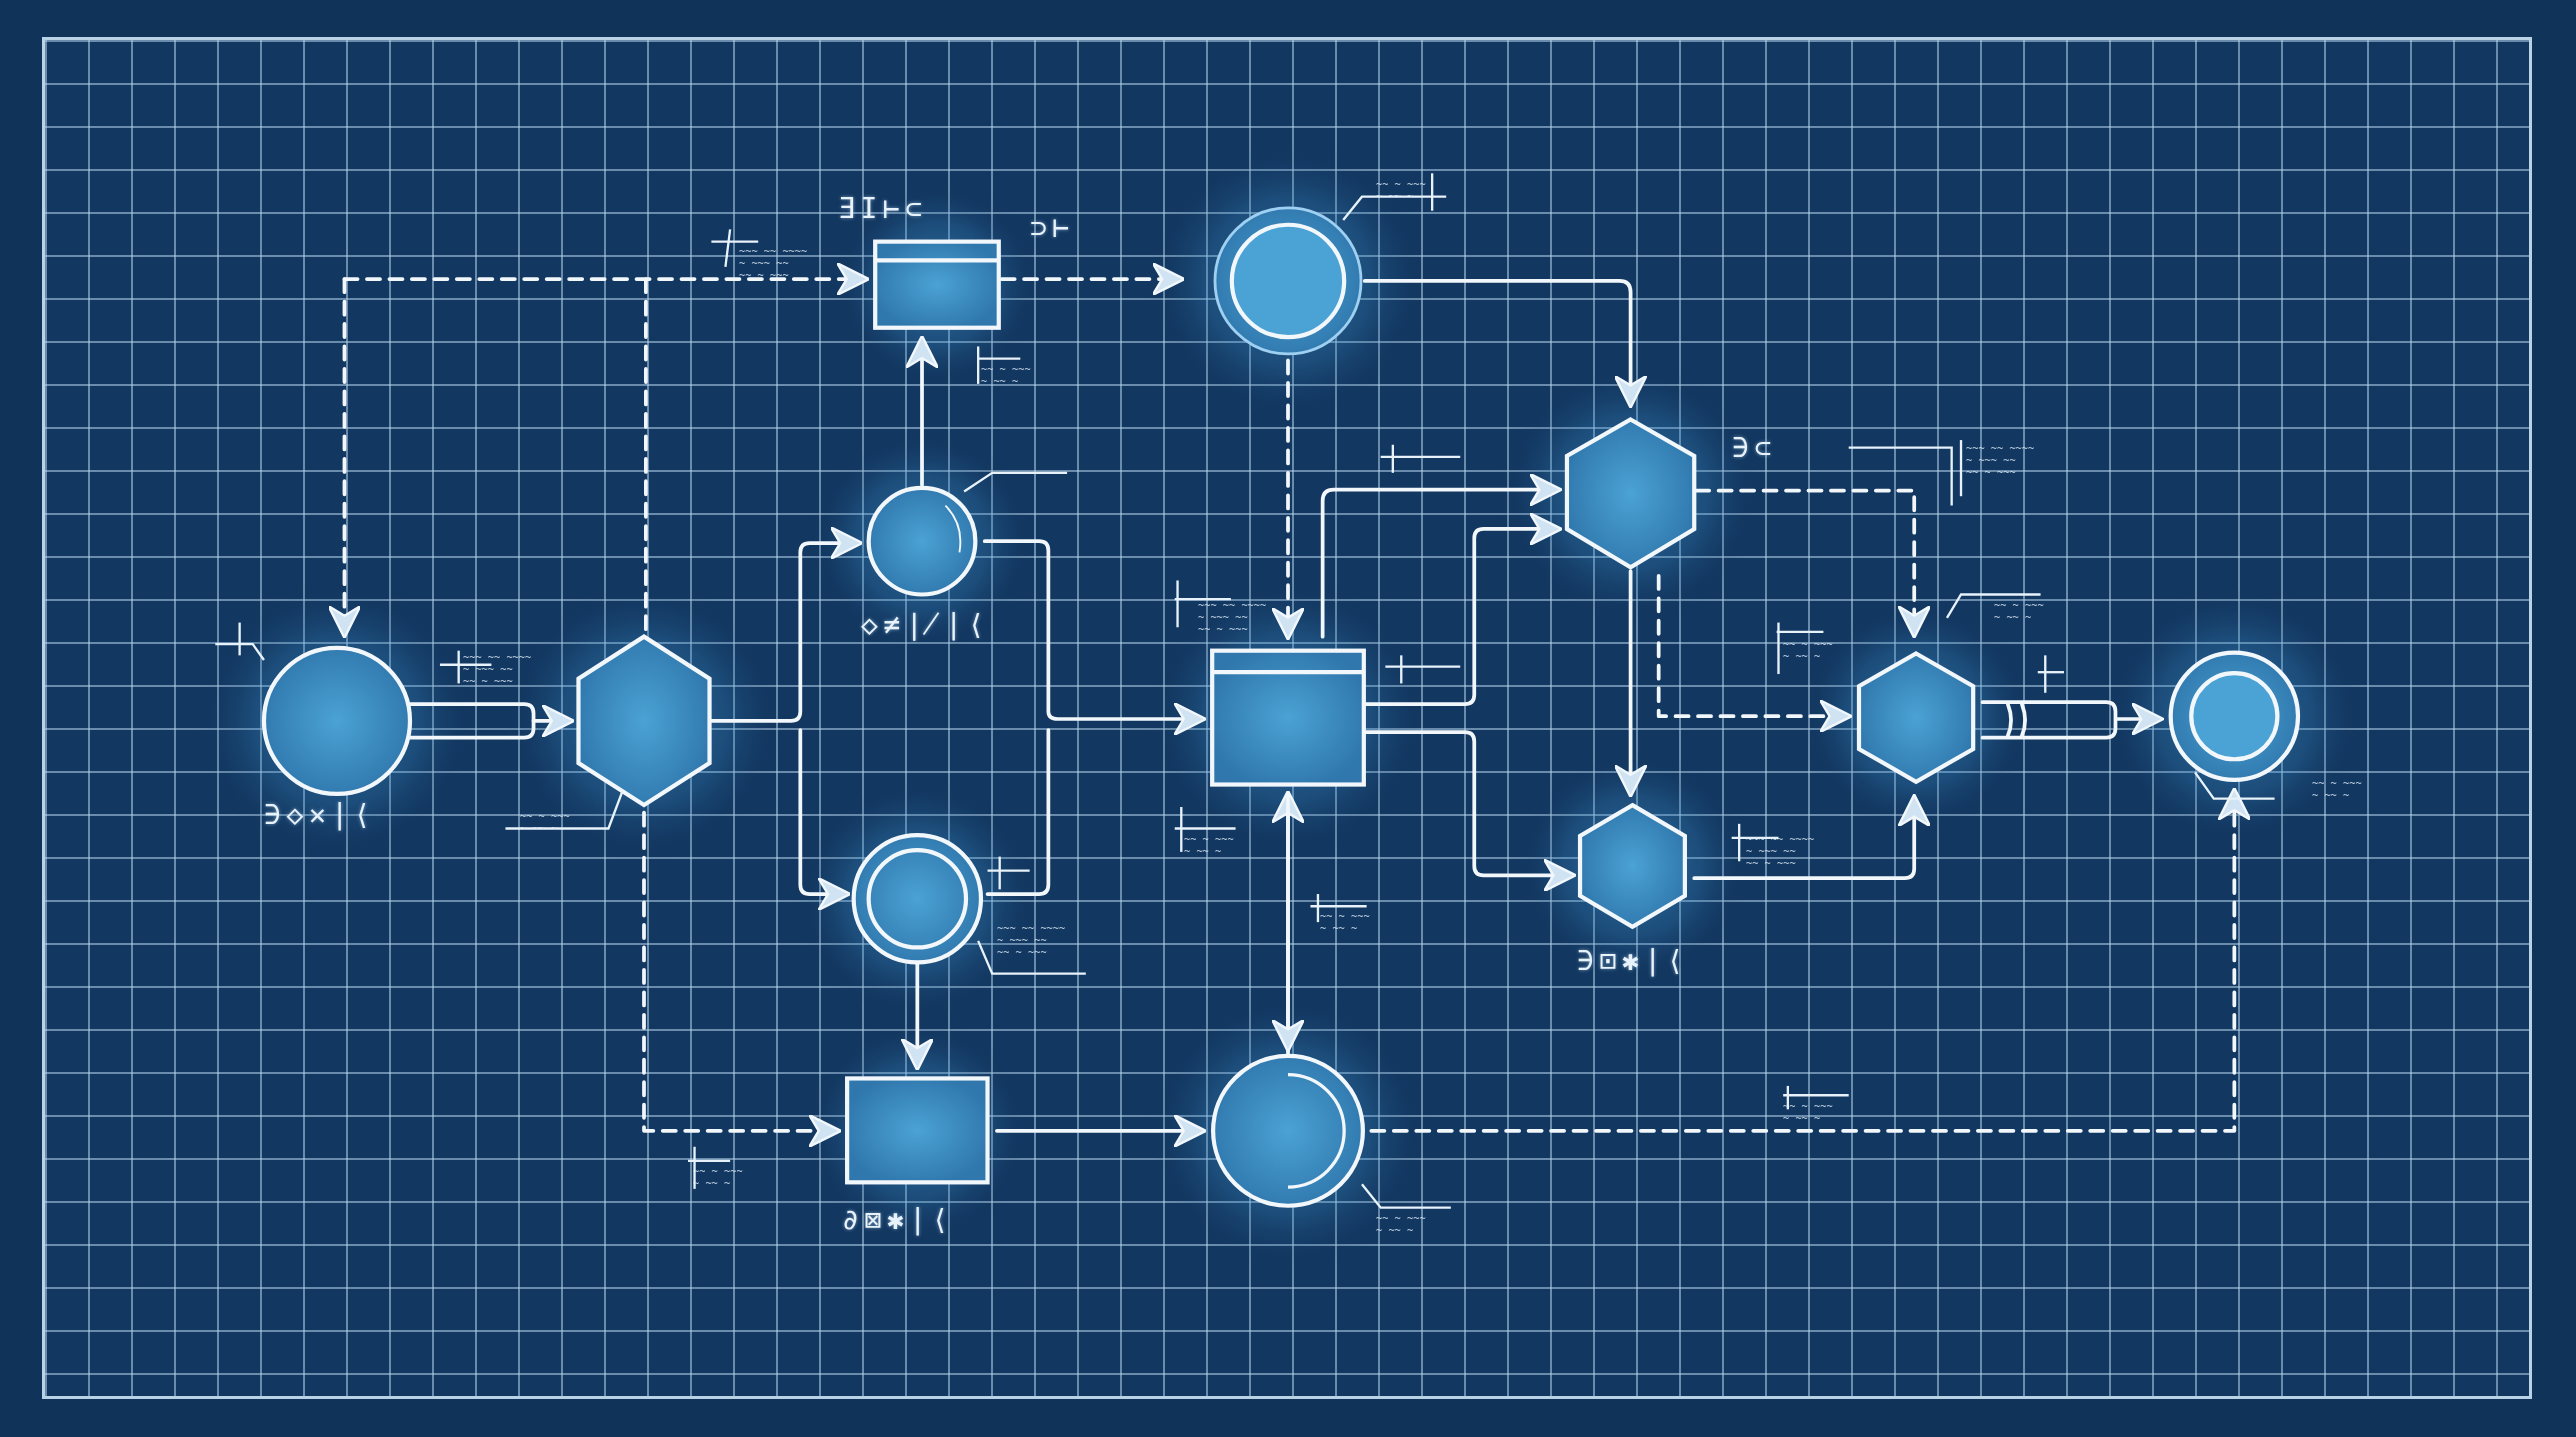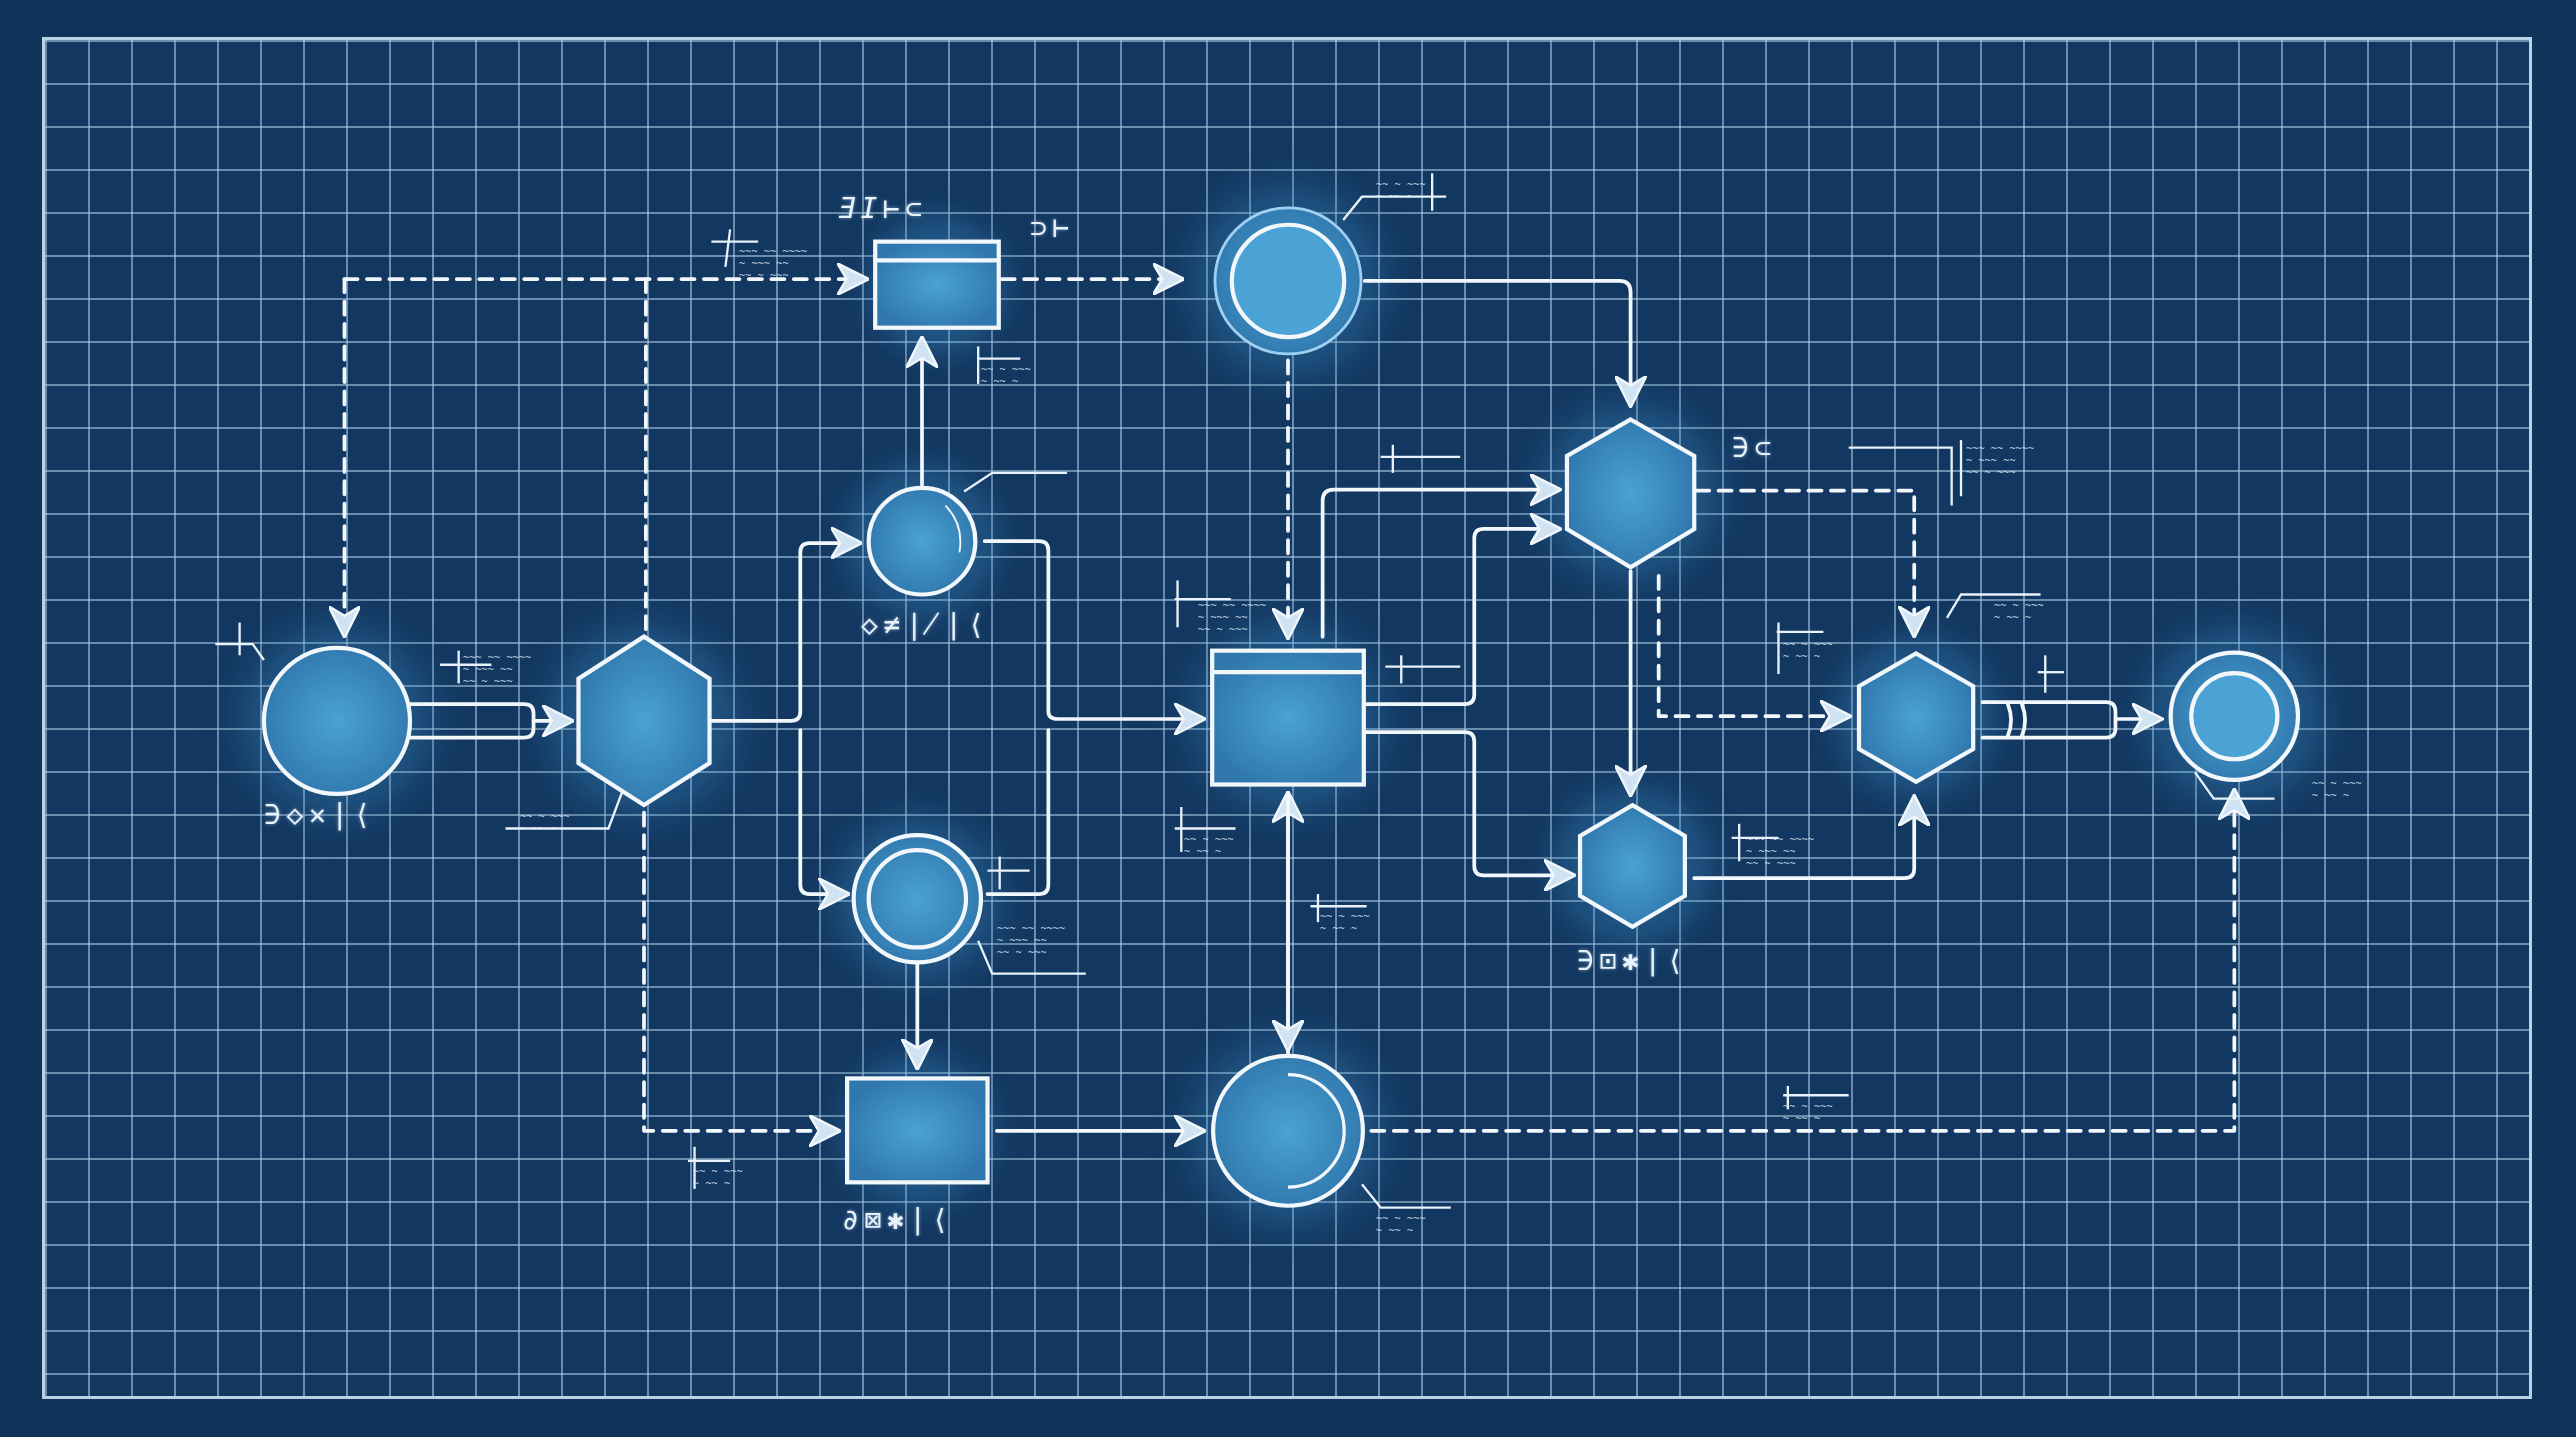--- a/index.html
+++ b/index.html
@@ -184,21 +184,21 @@
       <path d="M1850 895 L1900 895"></path>
         <line x1="1858" y1="880" x2="1858" y2="920"></line>
       <path d="M2177 718 L2205 718"></path>
         <line x1="2185" y1="700" x2="2185" y2="740"></line>
       <path d="M2345 825 L2365 853 L2430 853"></path>
     </g>
   </svg>
 
   <div class="glyph" style="left:264px;top:798px;">∋◇✕|⟨</div>
   <div class="glyph" style="left:861px;top:608px;">◇≠∤|⟨</div>
-  <div class="glyph" style="left:838px;top:192px;font-style:italic;">ƎI⊢⊂</div>
+  <div class="glyph" style="left:838px;top:192px;">ƎI⊢⊂</div>
   <div class="glyph" style="left:1030px;top:211px;">⊃⊢</div>
   <div class="glyph" style="left:842px;top:1203px;">∂⊠✱|⟨</div>
   <div class="glyph" style="left:1732px;top:431px;">∋⊂</div>
   <div class="glyph" style="left:1577px;top:944px;">∋⊡✱|⟨</div>
 
   <div class="note" style="left:463px;top:651px;">~~~ ~~ ~~~~
 ~ ~~~ ~~
 ~~ ~ ~~~</div>
   <div class="note" style="left:520px;top:810px;">~~ ~ ~~~
 ~ ~~ ~</div>

